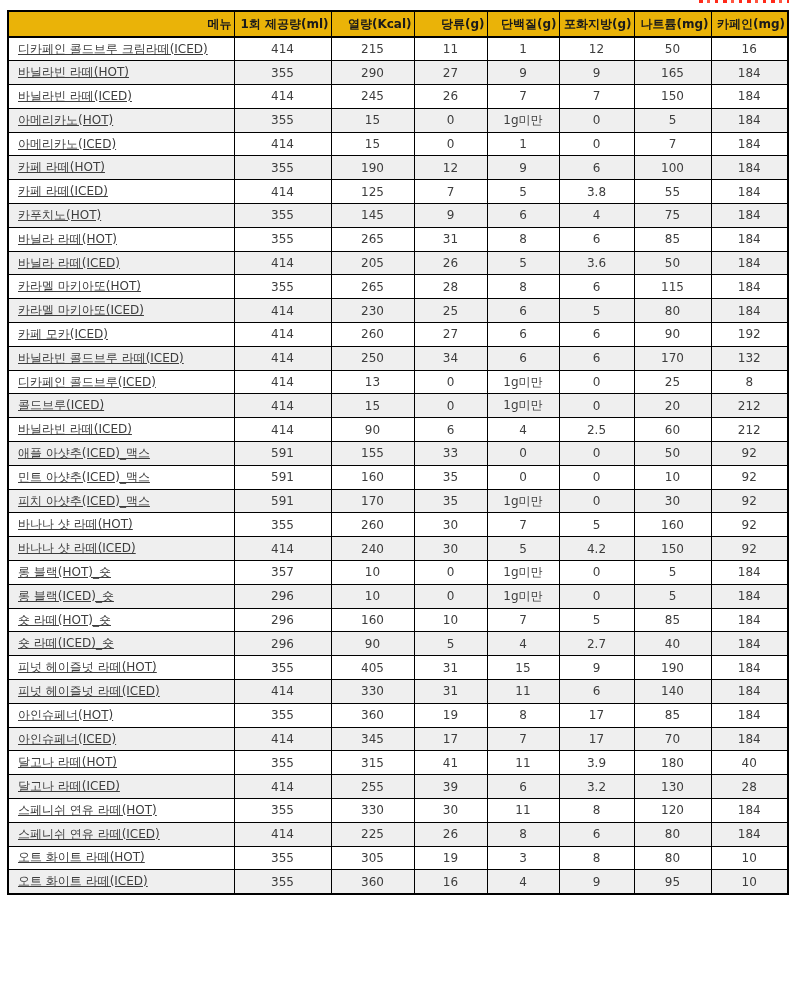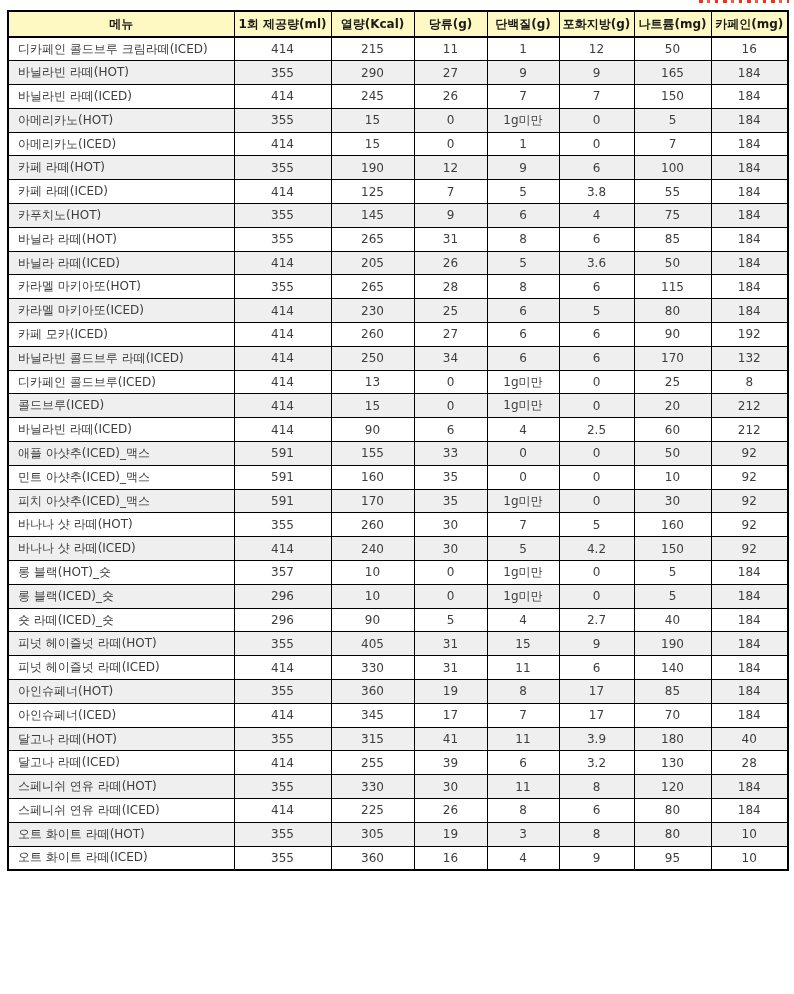--- a/index.html
+++ b/index.html
@@ -22,47 +22,48 @@
   }
   table.nutrition {
     position: absolute;
     left: 7px; top: 10px;
     width: 780px;
     border-collapse: collapse;
     table-layout: fixed;
     border: 2px solid #000000;
   }
   table.nutrition th {
-    background: #fef9c3;
+    background: #eab308;
     border: 1px solid #000000;
     border-bottom: 2px solid #000000;
     height: 26px;
     font-size: 12px;
     font-weight: bold;
     color: #1a1a1a;
-    text-align: center;
+    text-align: right;
     vertical-align: middle;
     padding: 0 2px;
     overflow: hidden;
     white-space: nowrap;
   }
   table.nutrition td {
     border: 1px solid #000000;
     height: 23.8px;
     font-size: 12px;
     color: #3d3d3d;
     text-align: center;
     vertical-align: middle;
     padding: 0 2px;
     overflow: hidden;
     white-space: nowrap;
   }
   table.nutrition td.menu-cell {
     text-align: left;
     padding-left: 9px;
+    text-decoration: underline;
   }
   table.nutrition tbody tr:nth-child(even) { background: #EFEFEF; }
   table.nutrition tbody tr:nth-child(odd)  { background: #FFFFFF; }
 </style>
 </head>
 <body>
 
 <div class="red-frag"></div>
 
 <table class="nutrition">
@@ -323,20 +324,30 @@
         <td class="menu-cell">롱 블랙(ICED)_숏</td>
         <td>296</td>
         <td>10</td>
         <td>0</td>
         <td>1g미만</td>
         <td>0</td>
         <td>5</td>
         <td>184</td>
       </tr>
       <tr>
+        <td class="menu-cell">숏 라떼(HOT)_숏</td>
+        <td>296</td>
+        <td>160</td>
+        <td>10</td>
+        <td>7</td>
+        <td>5</td>
+        <td>85</td>
+        <td>184</td>
+      </tr>
+      <tr>
         <td class="menu-cell">숏 라떼(ICED)_숏</td>
         <td>296</td>
         <td>90</td>
         <td>5</td>
         <td>4</td>
         <td>2.7</td>
         <td>40</td>
         <td>184</td>
       </tr>
       <tr>

